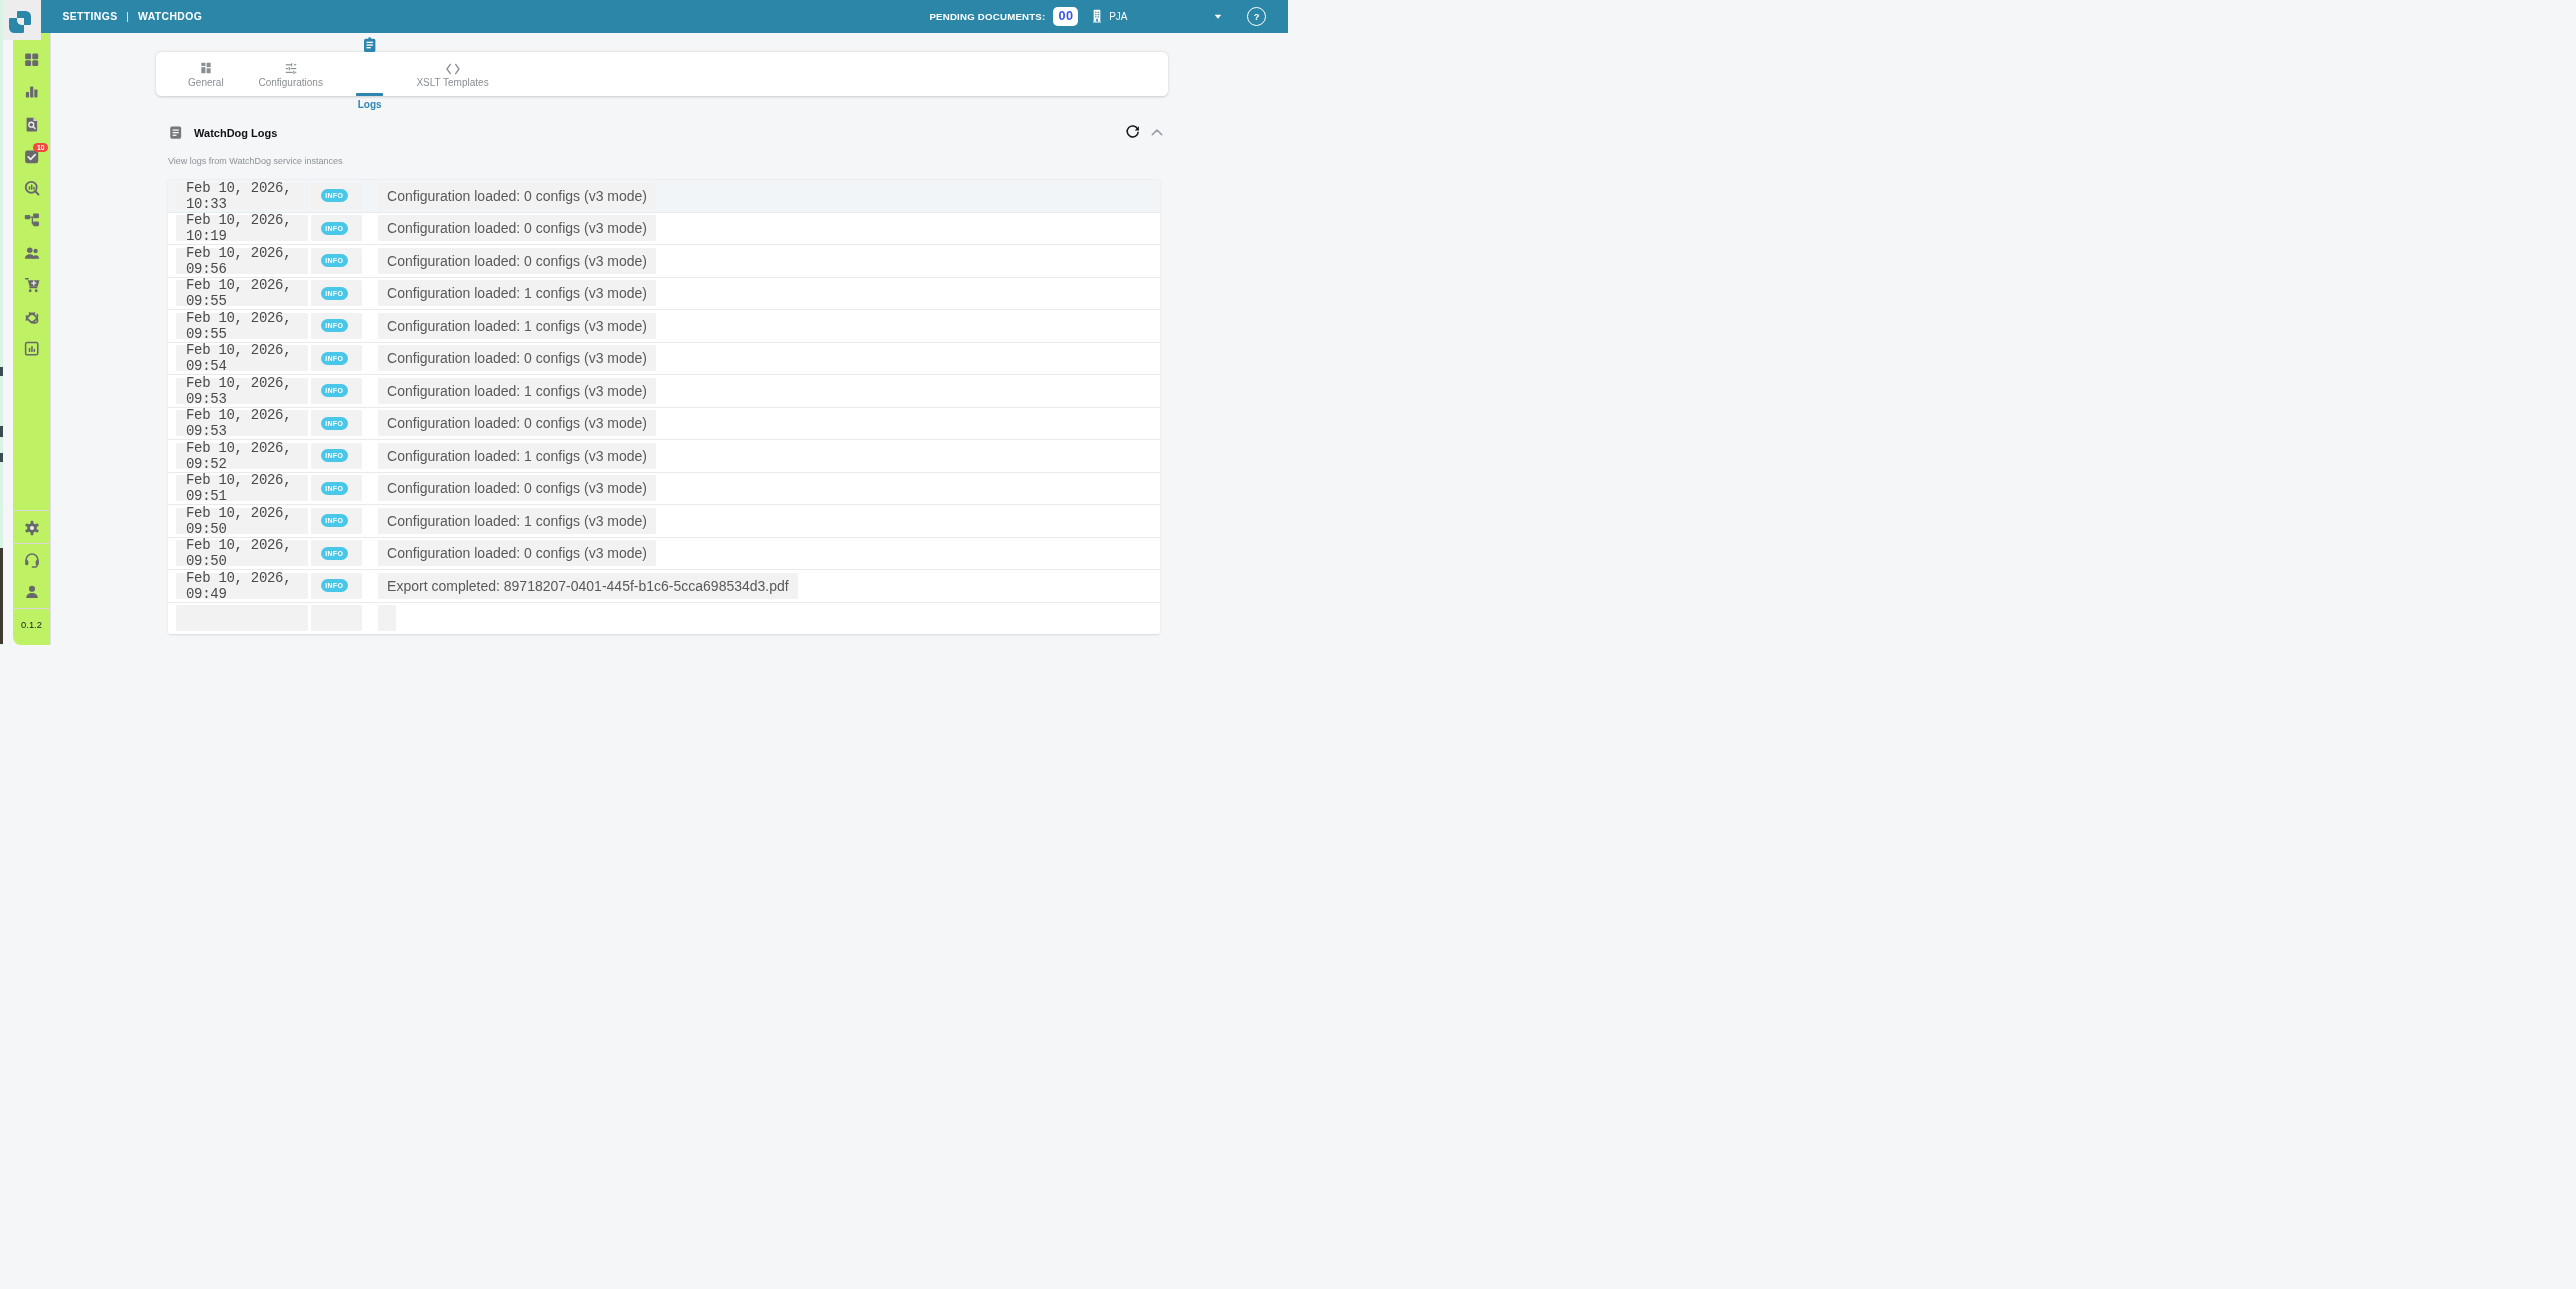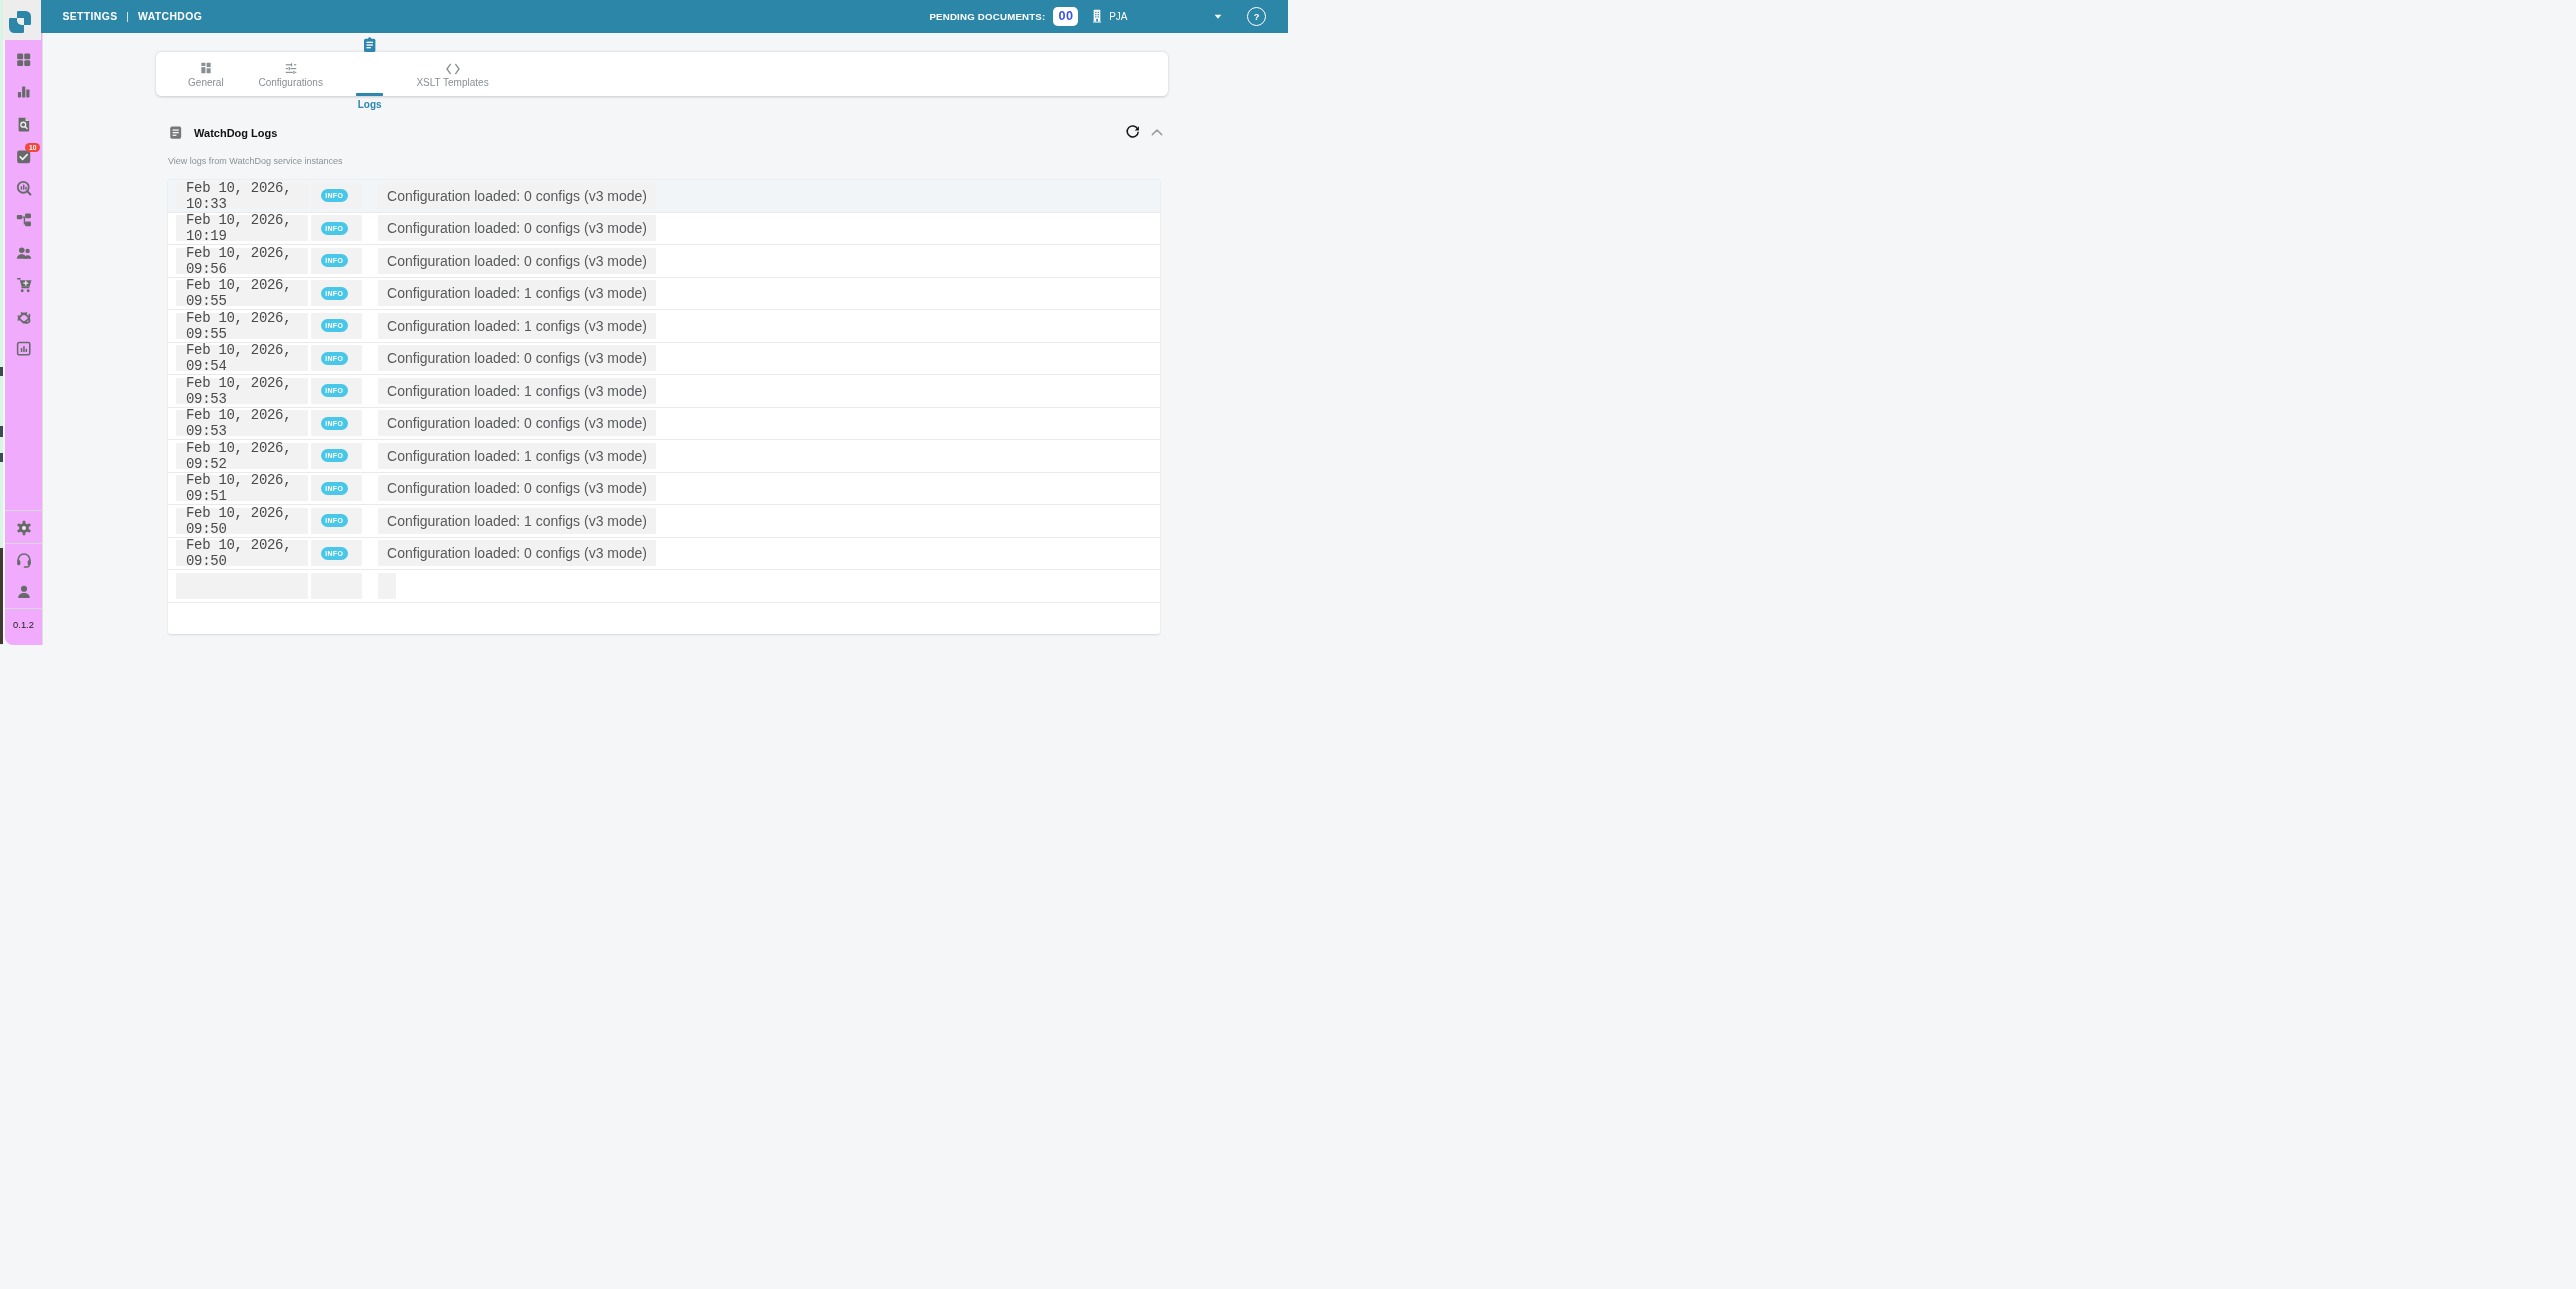--- a/index.html
+++ b/index.html
@@ -8,22 +8,22 @@
     background:#f4f6f7;
     font-family:"Liberation Sans",sans-serif;
     -webkit-font-smoothing:antialiased;
   }
   
   .edge-strip{position:absolute;left:0;top:0;width:3.4px;height:645px;background:#d9f4e4;z-index:0;}
   .edge-strip .frag{position:absolute;left:0;width:3.4px;background:#3c4a52;}
   .edge-strip .dark-bottom{position:absolute;left:0;top:548px;width:3.4px;height:96px;background:#413a33;}
   
   .sidebar{
-    position:absolute;left:5px;top:0;width:37px;height:645px;
-    background:#f0abfc;border-right:0.7px solid #dfdfdf;z-index:2;
+    position:absolute;left:13px;top:0;width:37px;height:645px;
+    background:#bef264;border-right:0.7px solid #dfdfdf;z-index:2;
     border-bottom-left-radius:8px;
   }
   .side-icon{position:absolute;left:0;width:37px;height:23px;display:flex;align-items:center;justify-content:center;cursor:pointer;}
   .side-icon svg{display:block;}
   .icon-gray{fill:#67696b;}
   .stroke-gray{stroke:#67696b;fill:none;}
   .task-badge{
     position:absolute;left:20px;top:143px;min-width:15.4px;height:9.4px;z-index:3;
     background:#f0483e;color:#fff;font-size:6.7px;font-weight:bold;
     border-radius:5.4px;display:flex;align-items:center;justify-content:center;padding:0 2px;box-sizing:border-box;
@@ -562,20 +562,37 @@
           </div>
         </div>
         <div class="c3">
           <div class="cell-block">
             <span class="msg-text">Configuration loaded: 0 configs (v3 mode)</span>
           </div>
         </div>
       </div>
       <div class="log-row">
         <div class="c1">
+          <div class="cell-block">
+            <span class="ts-text">Feb 10, 2026, 09:49</span>
+          </div>
+        </div>
+        <div class="c2">
+          <div class="cell-block">
+            <span class="level-pill">INFO</span>
+          </div>
+        </div>
+        <div class="c3">
+          <div class="cell-block">
+            <span class="msg-text">Export completed: 89718207-0401-445f-b1c6-5cca698534d3.pdf</span>
+          </div>
+        </div>
+      </div>
+      <div class="log-row">
+        <div class="c1">
           <div class="cell-block"></div>
         </div>
         <div class="c2">
           <div class="cell-block"></div>
         </div>
         <div class="c3">
           <div class="cell-block"></div>
         </div>
       </div>
     </div>

